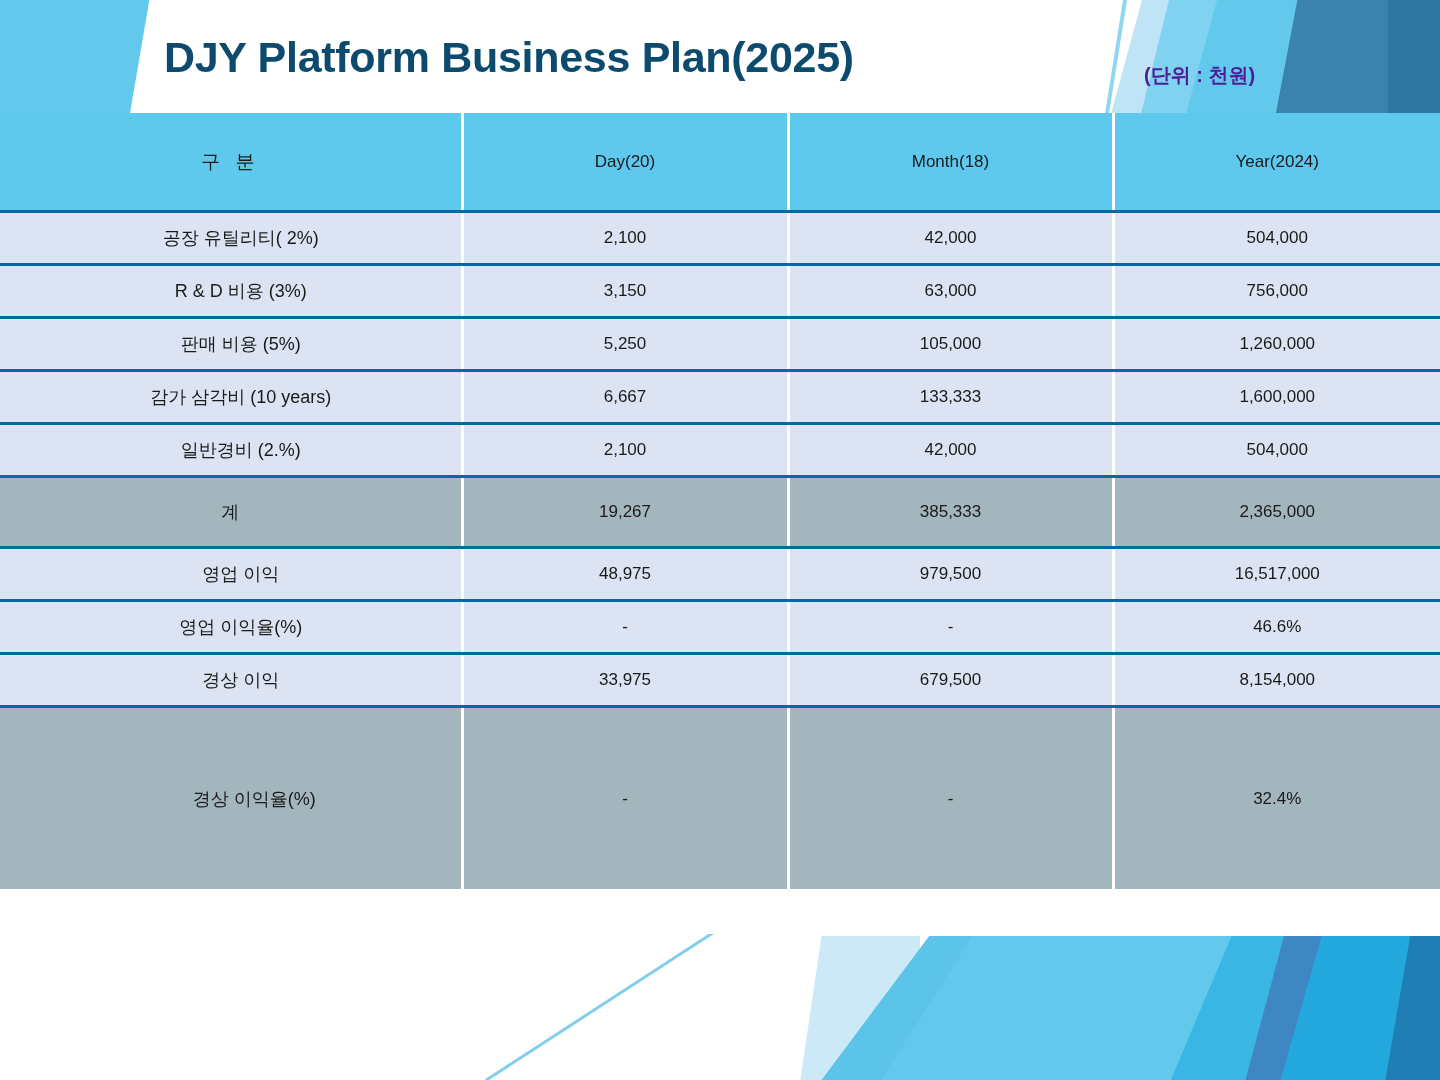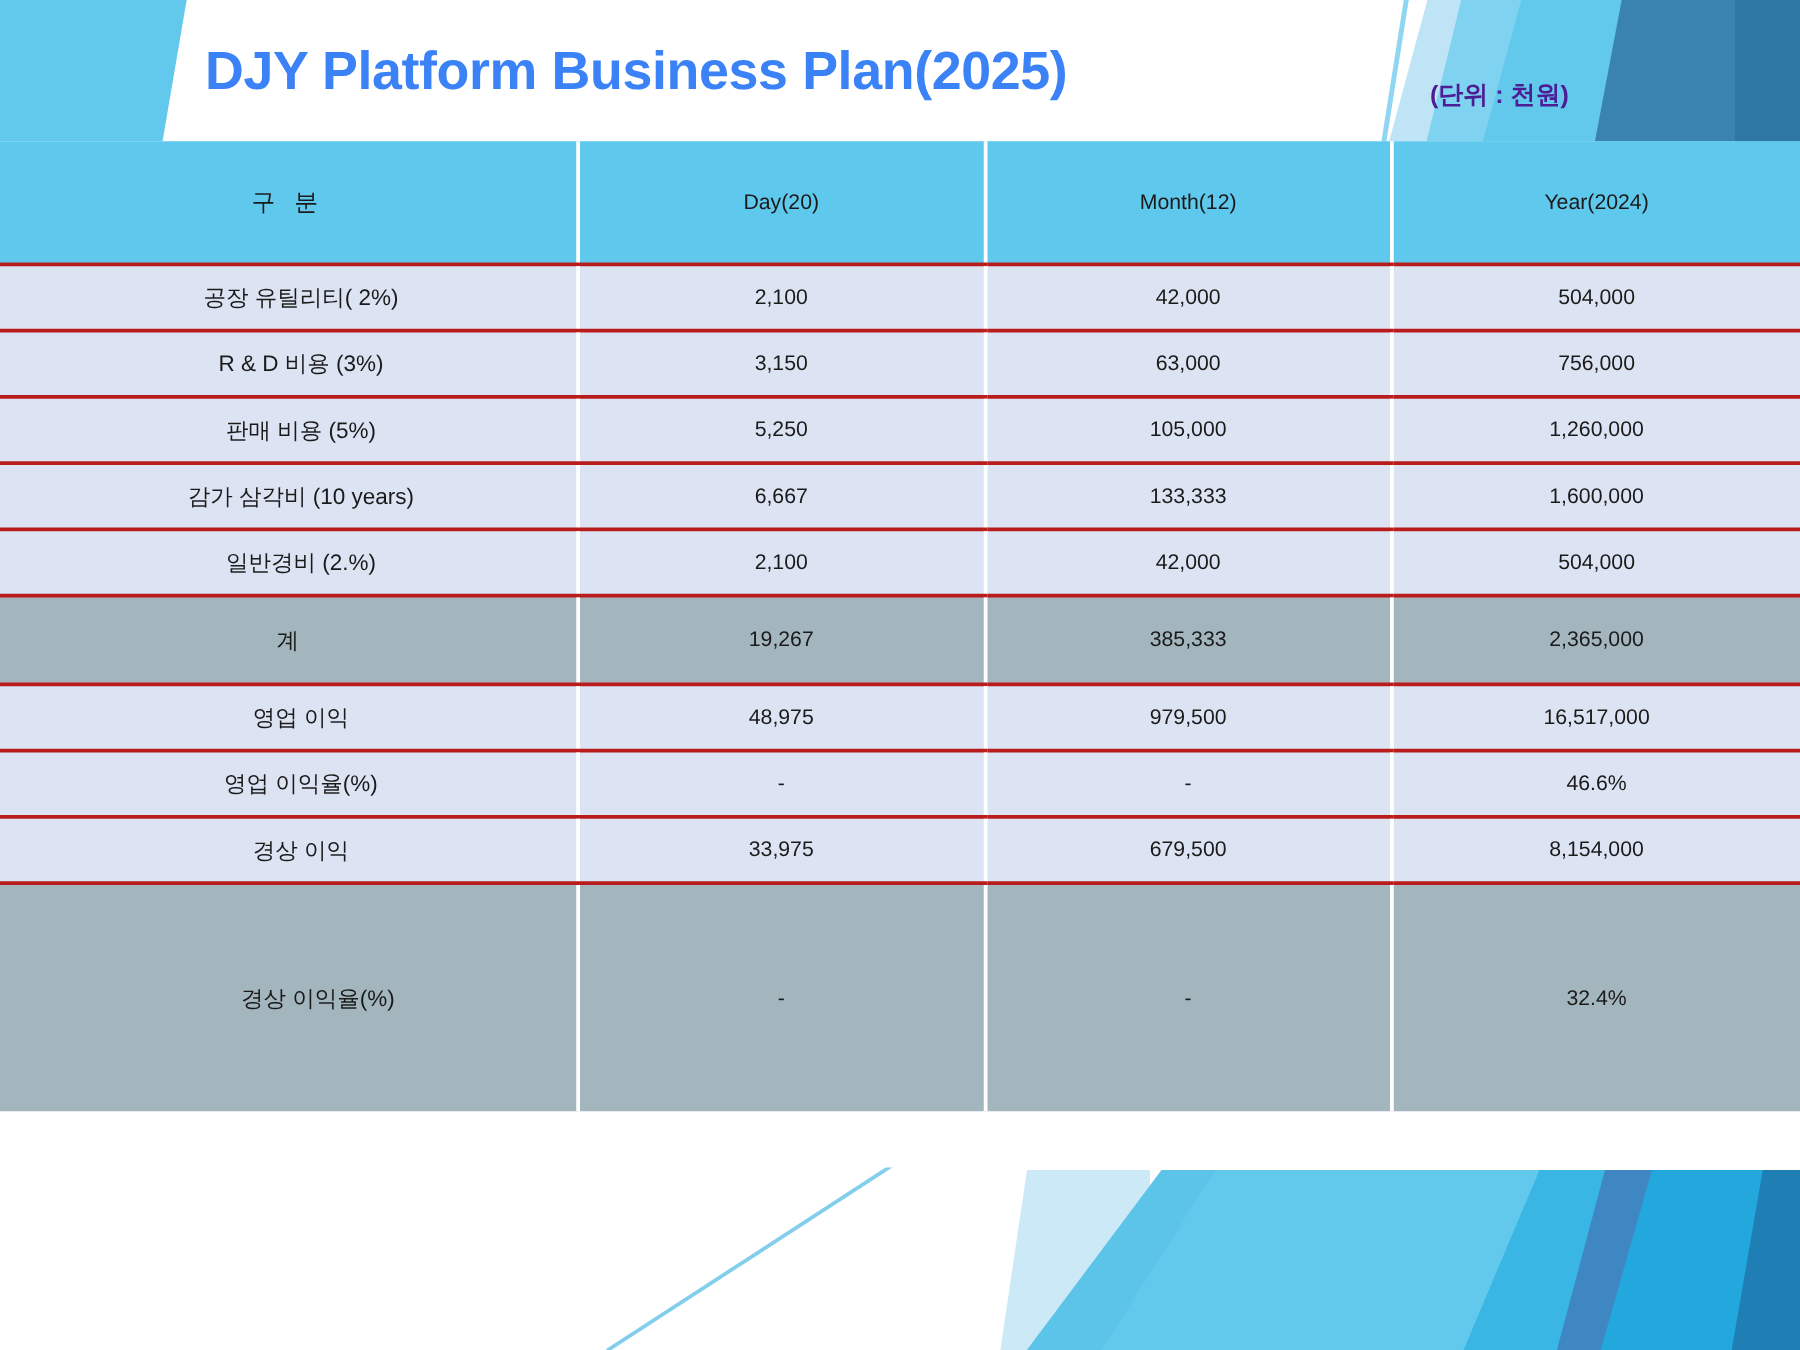--- a/index.html
+++ b/index.html
@@ -70,21 +70,21 @@
     width: 4px; height: 122px;
     background: #8FD6F2;
     transform: skewX(-9deg);
   }
 
   .slide-title {
     position: absolute;
     left: 164px; top: 33px;
     font-size: 43px;
     font-weight: bold;
-    color: #3b82f6;
+    color: #0c4a6e;
     letter-spacing: -0.3px;
     white-space: nowrap;
     z-index: 5;
   }
   .unit-note {
     position: absolute;
     left: 1144px; top: 62px;
     font-size: 20px;
     font-weight: bold;
     color: #4c1d95;
@@ -103,21 +103,21 @@
   .plan-table col.c-label { width: 462px; }
   .plan-table col.c-day   { width: 326px; }
   .plan-table col.c-month { width: 325px; }
   .plan-table col.c-year  { width: 327px; }
 
   .plan-table th,
   .plan-table td {
     text-align: center;
     vertical-align: middle;
     border-right: 3px solid #ffffff;
-    border-bottom: 3px solid #b91c1c;
+    border-bottom: 3px solid #0369a1;
     padding: 0;
     color: #1a1a1a;
   }
   .plan-table th:last-child,
   .plan-table td:last-child { border-right: none; }
 
   tr.head-row th {
     background: #5FC8ED;
     height: 97px;
     font-size: 17px;
@@ -237,21 +237,21 @@
   <colgroup>
     <col class="c-label">
       <col class="c-day">
       <col class="c-month">
       <col class="c-year">
   </colgroup>
   <thead>
     <tr class="head-row">
       <th class="label-head">구    분</th>
       <th>Day(20)</th>
-      <th>Month(12)</th>
+      <th>Month(18)</th>
       <th>Year(2024)</th>
     </tr>
   </thead>
   <tbody id="table-body">
       <tr class="data-row">
         <td class="label-cell">공장 유틸리티( 2%)</td>
         <td>2,100</td>
         <td>42,000</td>
         <td>504,000</td>
       </tr>

